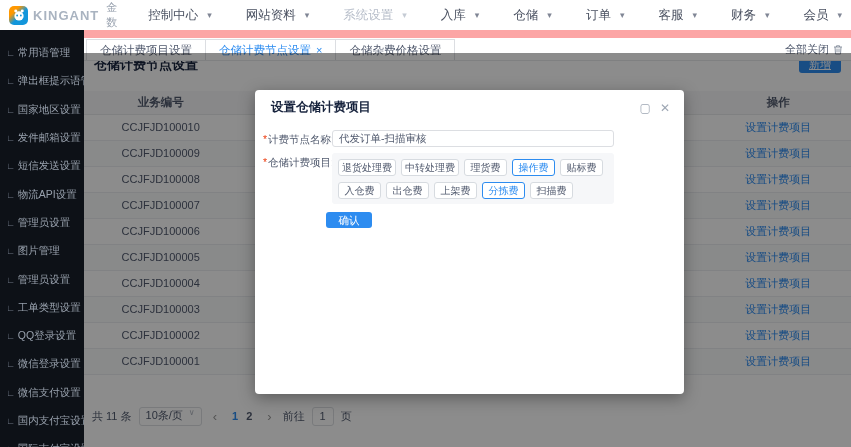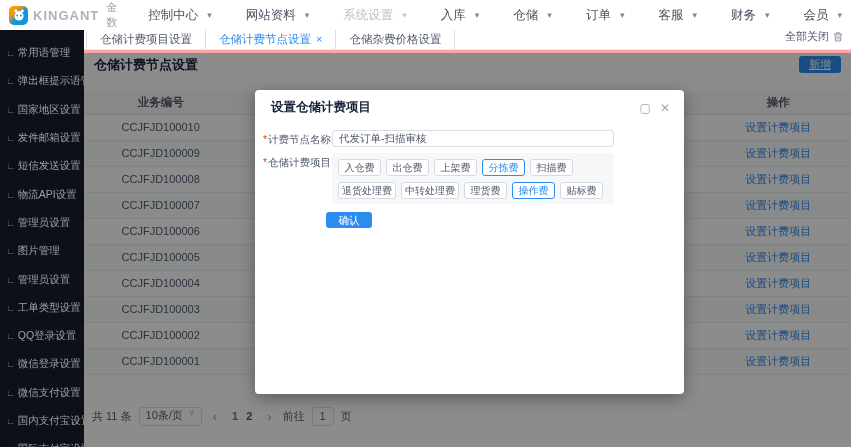--- a/index.html
+++ b/index.html
@@ -23,21 +23,21 @@
   .status-icon { position:relative; width:22px; height:22px; display:flex; align-items:center; justify-content:center; cursor:pointer; }
   .status-icon svg { display:block; }
   .badge { position:absolute; top:-3px; right:-4px; min-width:12px; height:12px; padding:0 2px; border-radius:7px; background:#ed4014; color:#fff; font-size:8.5px; line-height:12px; text-align:center; font-weight:bold; }
 
   
   .sidebar { position:absolute; left:0; top:30px; width:84px; bottom:0; background:#0d1117; z-index:10; padding-top:9px; }
   .side-item { height:28.3px; display:flex; align-items:center; padding-left:6px; color:#98a1ad; font-size:10.5px; cursor:pointer; white-space:nowrap; overflow:hidden; }
   .side-item .sub-mark { color:#6b7380; margin-right:3px; font-size:9px; }
 
   
-  .tabbar { position:absolute; left:84px; top:27px; right:0; height:23px; background:#fff; border-bottom:1px solid #e8eaec; display:flex; z-index:20;gap:44px; }
+  .tabbar { position:absolute; left:84px; top:38px; right:0; height:23px; background:#fff; border-bottom:1px solid #e8eaec; display:flex; align-items:flex-end; z-index:20;gap:44px; }
   .tabs { display:flex; align-items:flex-end; padding-left:2px; }
   .tab { height:21px; display:flex; align-items:center; gap:5px; padding:0 13px; border:1px solid #dcdee2; border-bottom:none; background:#fff; font-size:11.5px; color:#515a6e; margin-right:-1px; cursor:pointer; white-space:nowrap; }
   .tab.active { color:#2d8cf0; }
   .tab .tab-close { font-size:11px; color:#2d8cf0; }
   .tabbar-right { margin-left:auto; display:flex; align-items:center; gap:4px; padding:0 8px 3px 0; color:#515a6e; font-size:11px; cursor:pointer; }
 
   
   .workspace { position:absolute; left:84px; top:53px; right:0; bottom:0; background:#fff; z-index:5; }
   .page-header { height:23px; display:flex; align-items:center; padding:0 10px; }
   .page-title { font-size:13px; font-weight:bold; color:#17233d; }
@@ -358,32 +358,32 @@
     </div>
     <div class="modal-body">
       <div class="form-row">
         <span class="form-label"><span class="req">*</span><span>计费节点名称:</span></span>
         <input class="field-input" value="代发订单-扫描审核" style="">
       </div>
       <div class="form-row">
         <span class="form-label"><span class="req">*</span><span>仓储计费项目:</span></span>
         <div class="fee-panel" id="fee-panel">
             <div class="fee-row">
+              <span class="fee-btn">退货处理费</span>
+              <span class="fee-btn">中转处理费</span>
+              <span class="fee-btn">理货费</span>
+              <span class="fee-btn selected">操作费</span>
+              <span class="fee-btn">贴标费</span>
+            </div>
+            <div class="fee-row">
               <span class="fee-btn">入仓费</span>
               <span class="fee-btn">出仓费</span>
               <span class="fee-btn">上架费</span>
               <span class="fee-btn selected">分拣费</span>
               <span class="fee-btn">扫描费</span>
             </div>
-            <div class="fee-row">
-              <span class="fee-btn">退货处理费</span>
-              <span class="fee-btn">中转处理费</span>
-              <span class="fee-btn">理货费</span>
-              <span class="fee-btn selected">操作费</span>
-              <span class="fee-btn">贴标费</span>
-            </div>
           </div>
       </div>
     </div>
     <button class="btn-confirm">确认</button>
   </div>
 
 </div>
 
 </body></html>

